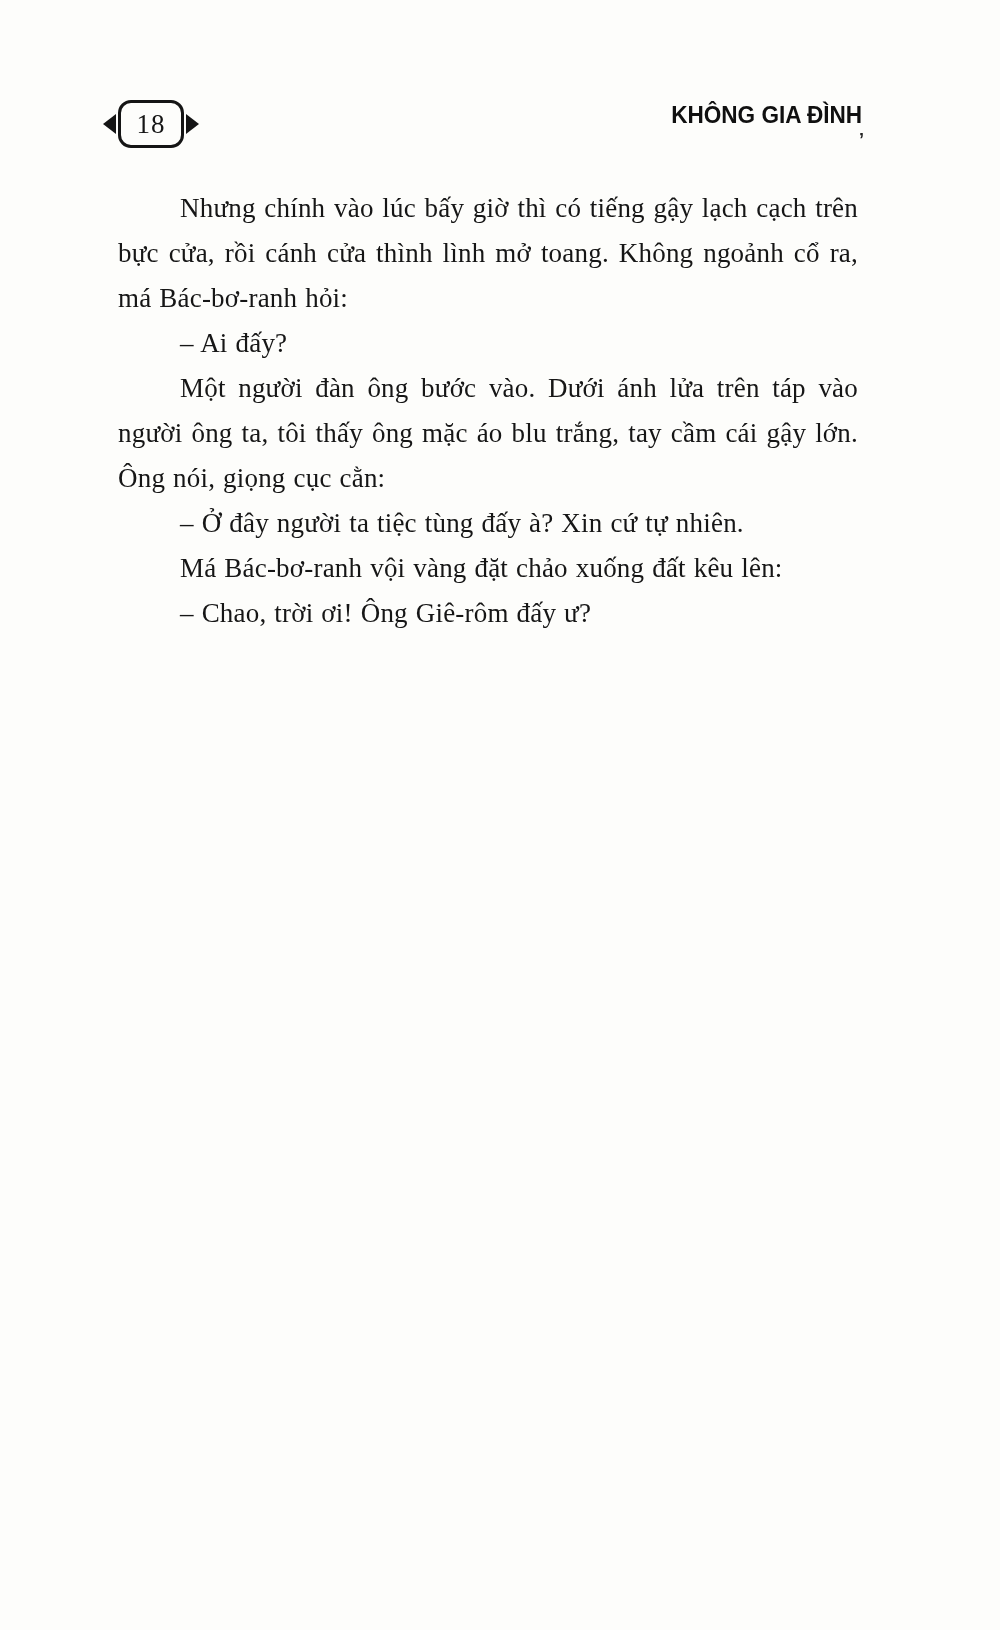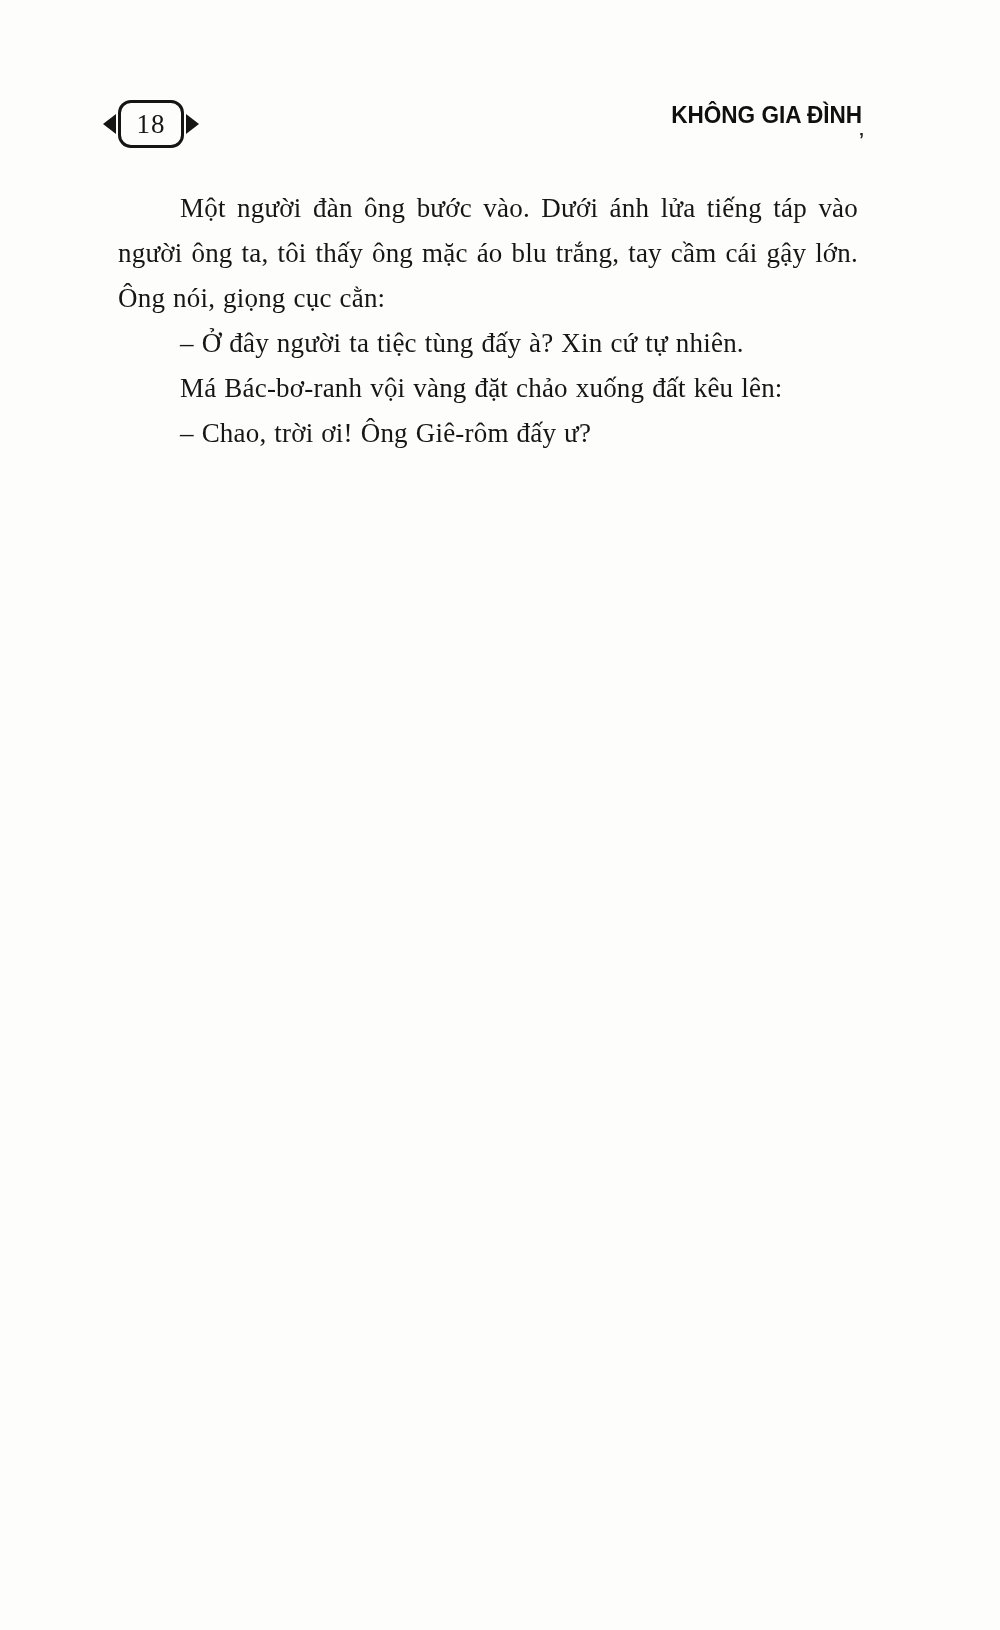--- a/index.html
+++ b/index.html
@@ -116,19 +116,21 @@
       <span class="numbox">
         <span>18</span>
       </span>
       <span class="tri tri-right"></span>
     </div>
     <div class="booktitle">KHÔNG GIA ĐÌNH</div>
     <div class="stray">’</div>
   </div>
 
   <div class="body-text">
-    <p>Một người đàn ông bước vào. Dưới ánh lửa tiếng táp vào người ông ta, tôi thấy ông mặc áo blu trắng, tay cầm cái gậy lớn. Ông nói, giọng cục cằn:</p>
+    <p>Nhưng chính vào lúc bấy giờ thì có tiếng gậy lạch cạch trên bực cửa, rồi cánh cửa thình lình mở toang. Không ngoảnh cổ ra, má Bác-bơ-ranh hỏi:</p>
+    <p>– Ai đấy?</p>
+    <p>Một người đàn ông bước vào. Dưới ánh lửa trên táp vào người ông ta, tôi thấy ông mặc áo blu trắng, tay cầm cái gậy lớn. Ông nói, giọng cục cằn:</p>
     <p>– Ở đây người ta tiệc tùng đấy à? Xin cứ tự nhiên.</p>
     <p>Má Bác-bơ-ranh vội vàng đặt chảo xuống đất kêu lên:</p>
     <p>– Chao, trời ơi! Ông Giê-rôm đấy ư?</p>
   </div>
 
 </div>
 
 </body></html>

